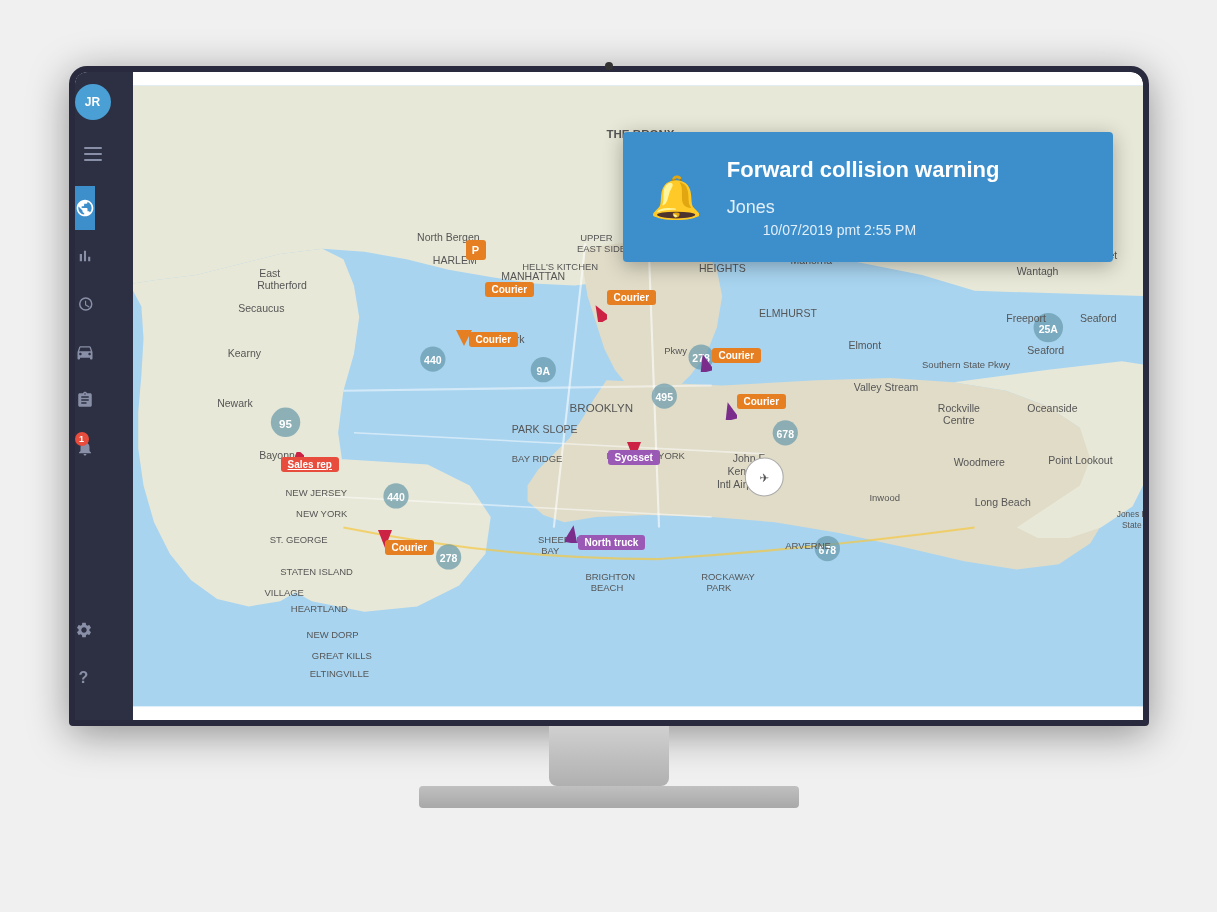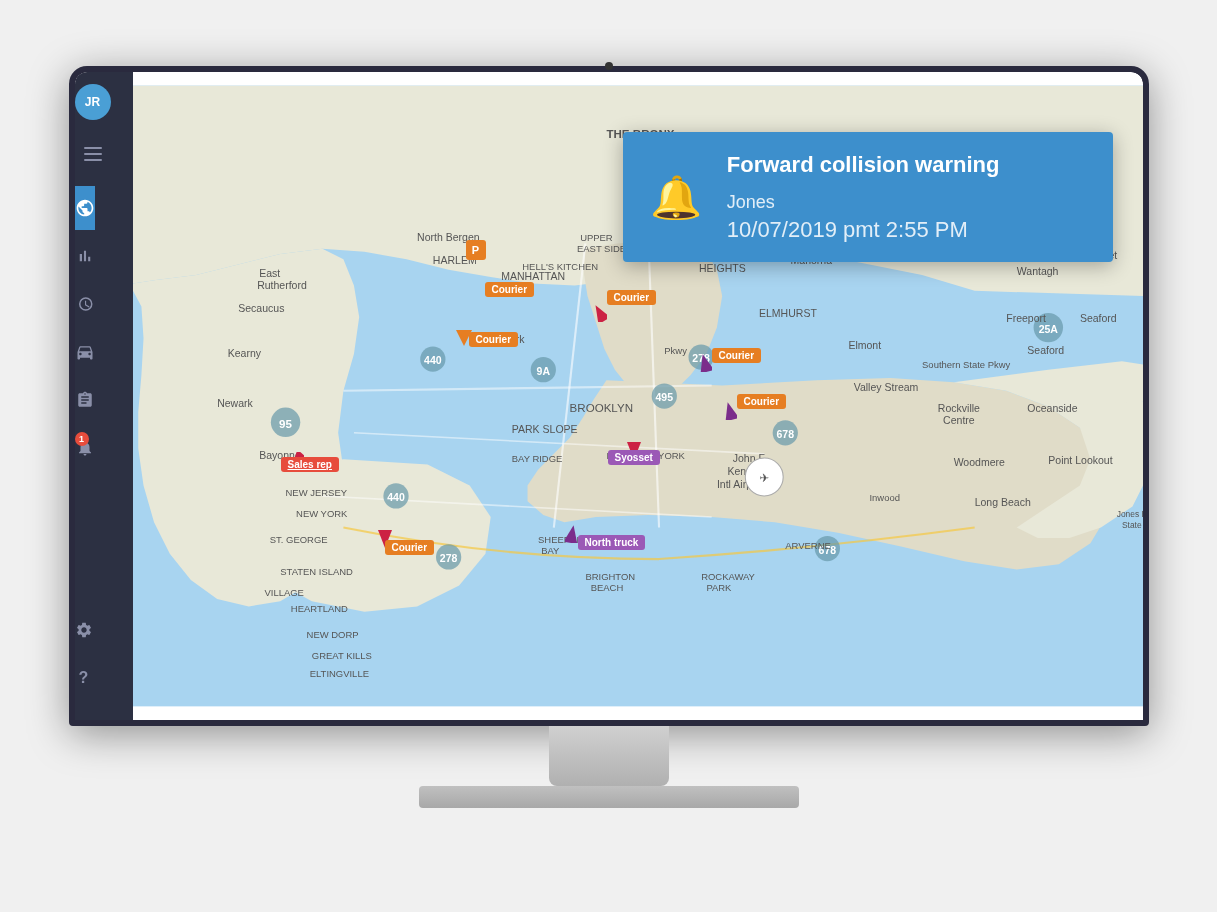--- a/index.html
+++ b/index.html
@@ -208,22 +208,23 @@
       margin-bottom: 14px;
     }
 
     .notification-vehicle {
       font-size: 18px;
       color: rgba(255,255,255,0.85);
       margin-bottom: 4px;
     }
 
     .notification-time {
-      font-size: 22px;
+      font-size: 14px;
       color: rgba(255,255,255,0.85);
+      margin-left: 36px;
     }
 
     
     .vehicle-label {
       position: absolute;
       padding: 2px 7px;
       border-radius: 3px;
       color: white;
       font-size: 10px;
       font-weight: bold;

